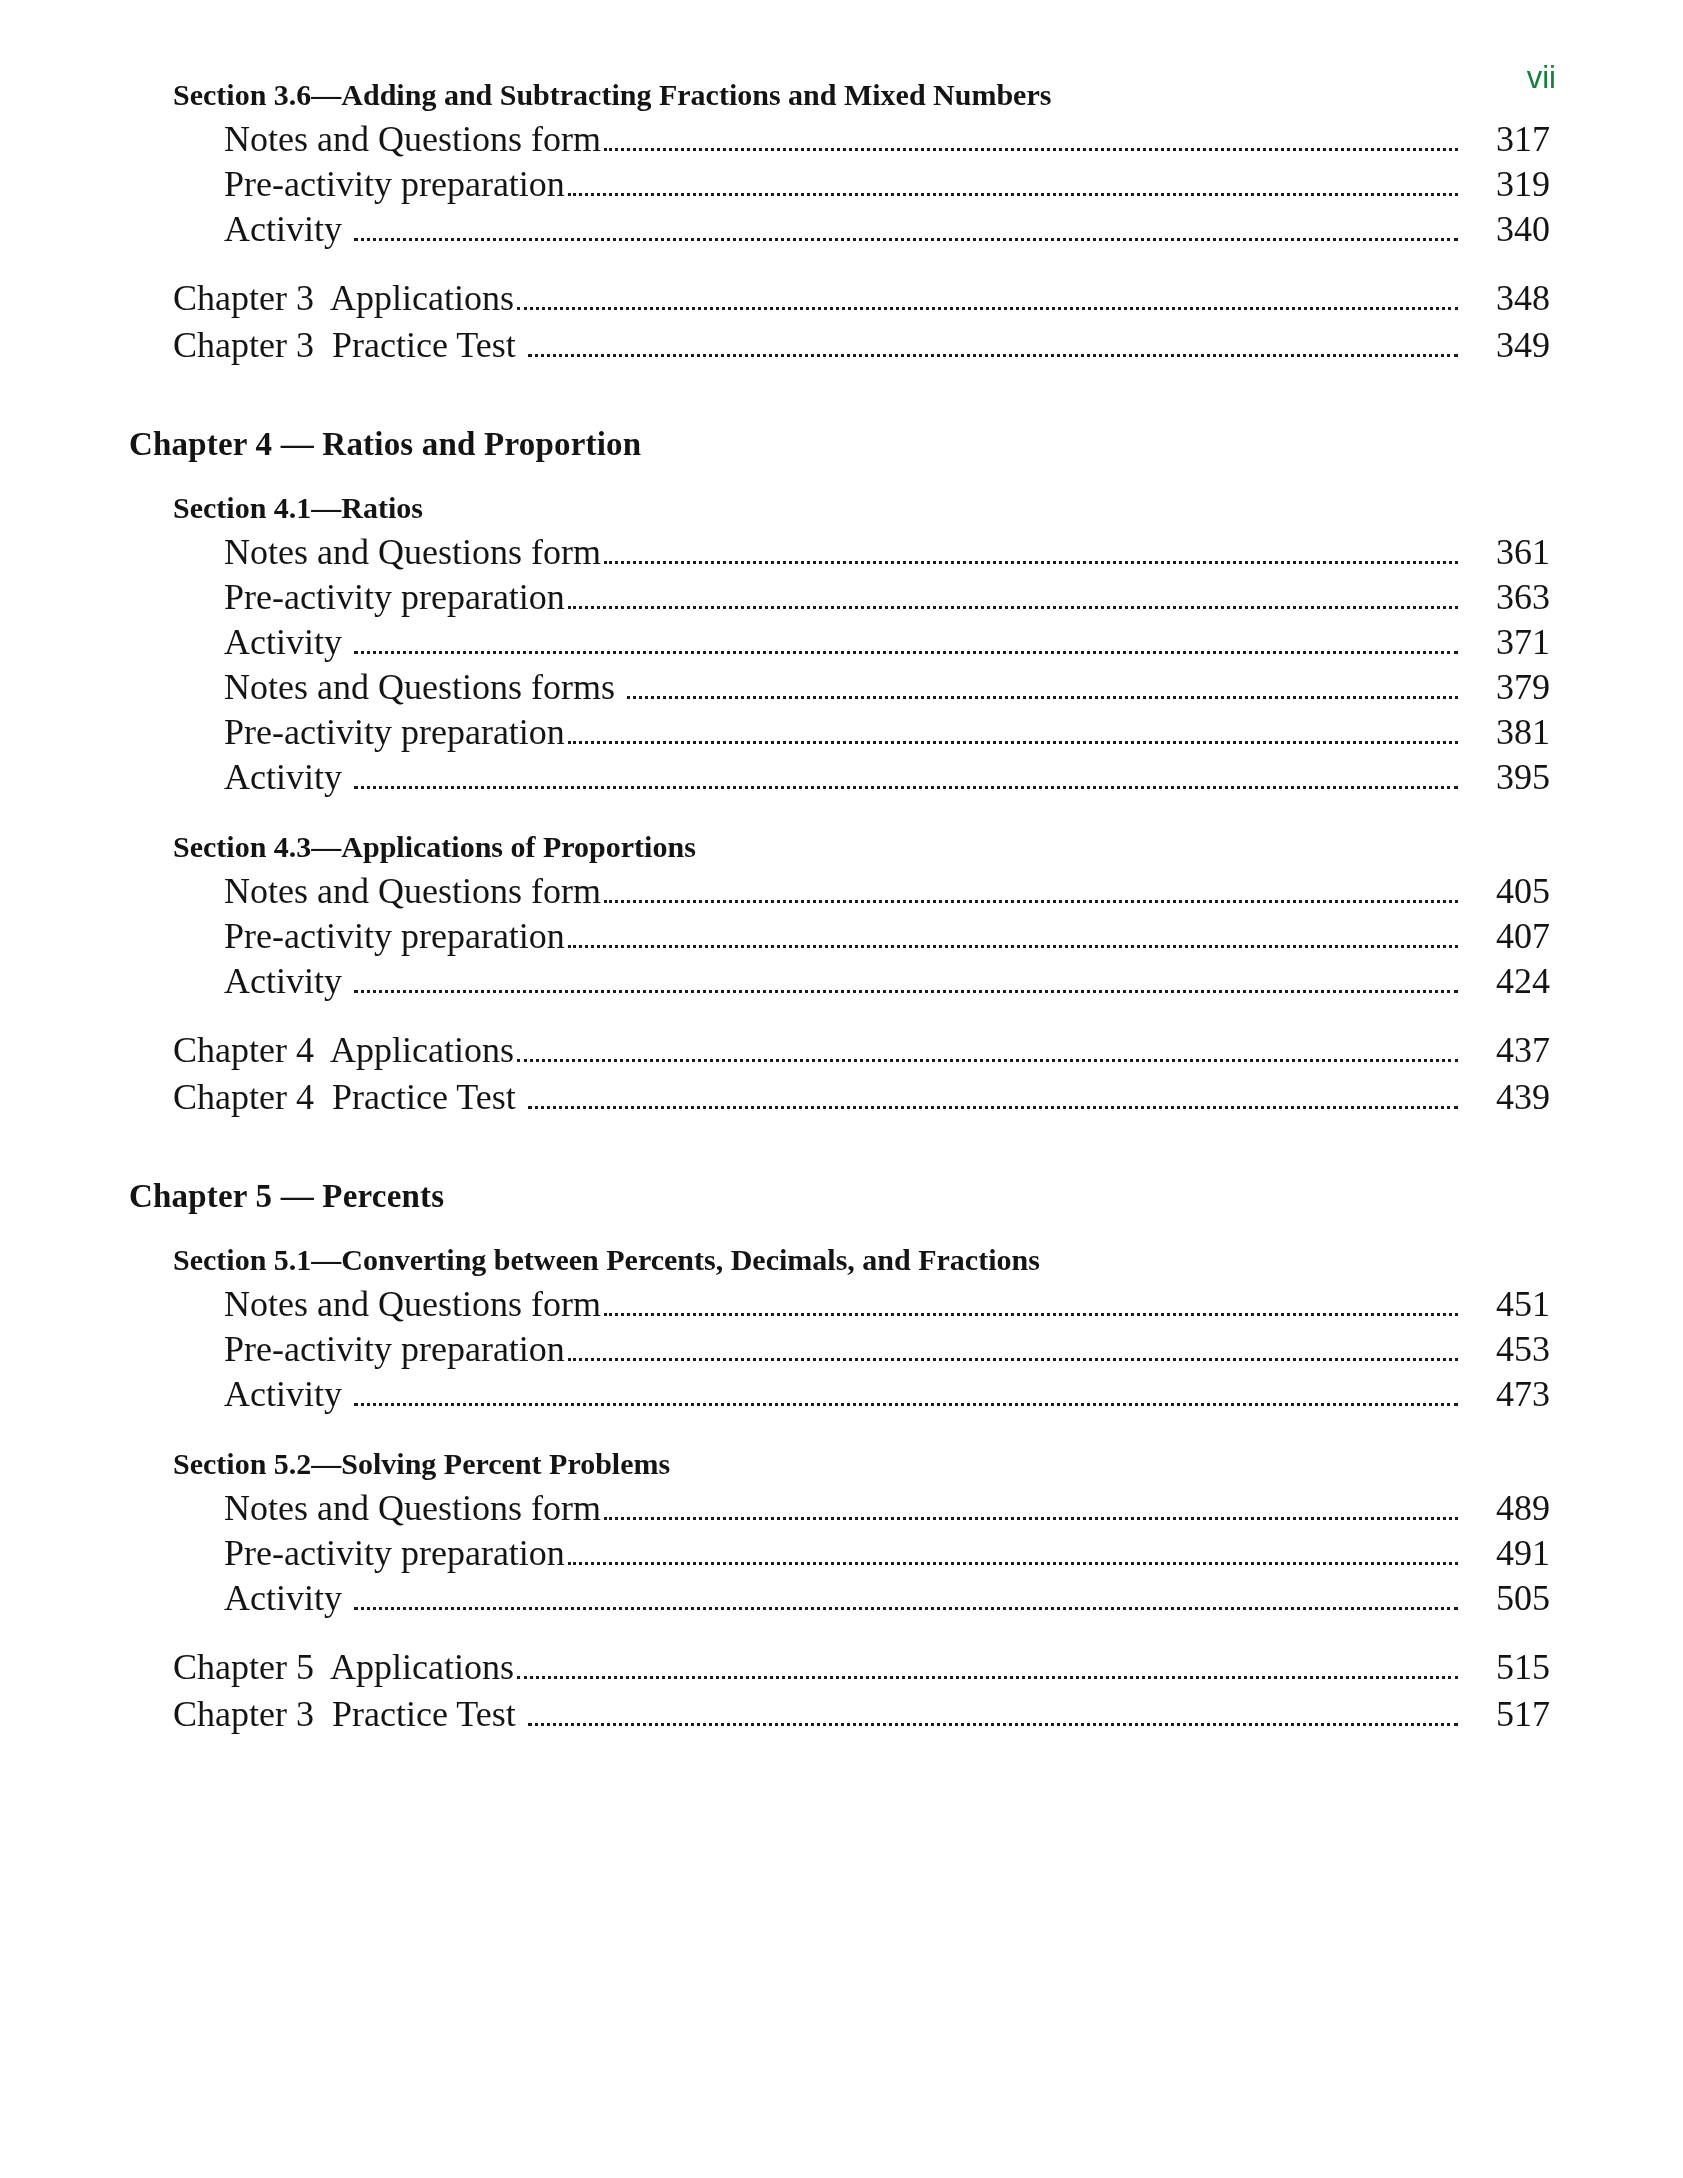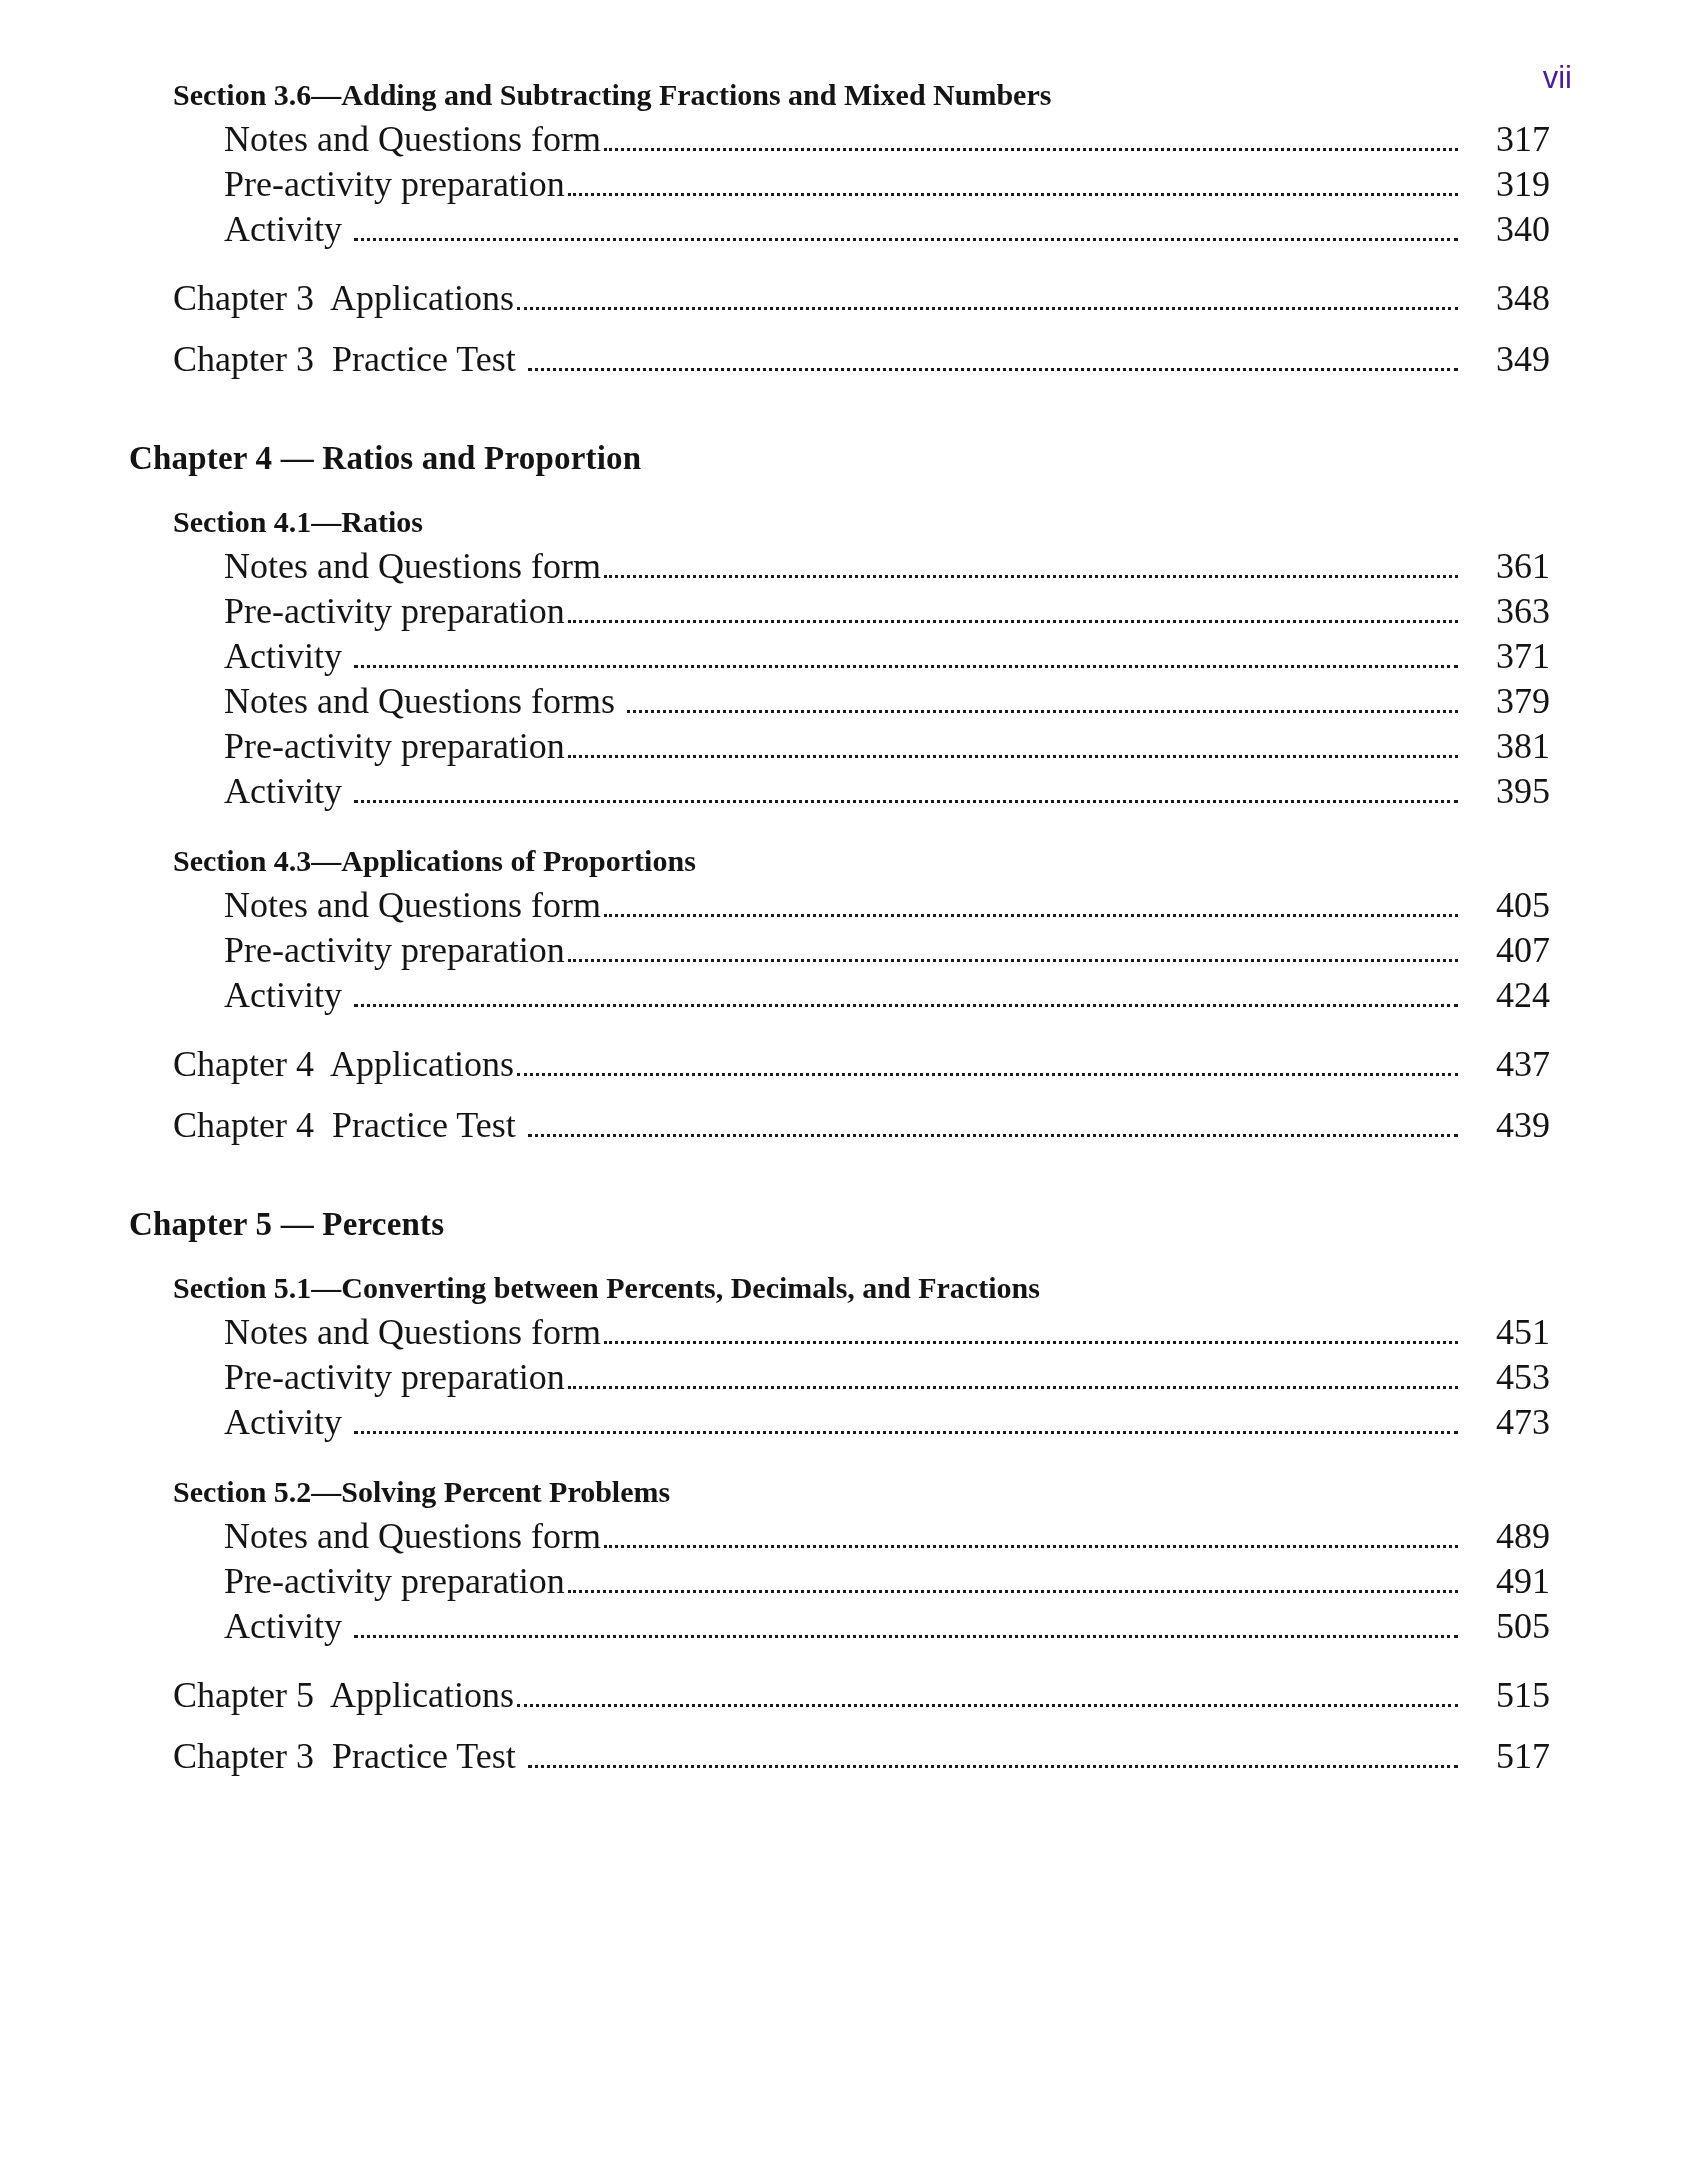--- a/index.html
+++ b/index.html
@@ -11,25 +11,25 @@
     width: 1683px;
     height: 2178px;
     position: relative;
     font-family: "Liberation Serif", "DejaVu Serif", serif;
     color: #141414;
     overflow: hidden;
   }
   .folio {
     position: absolute;
     top: 61px;
-    right: 111px;
+    right: 127px;
     font-family: "Liberation Sans", "DejaVu Sans", sans-serif;
     font-size: 31px;
     line-height: 34px;
-    color: #4c1d95;
+    color: #15803d;
   }
   .content {
     position: absolute;
     left: 129px;
     top: 0;
     width: 1426px;
   }
   .row {
     display: flex;
     align-items: baseline;
@@ -46,21 +46,21 @@
   }
   .section-title {
     font-weight: bold;
     font-size: 30px;
     margin-left: 44px;
     margin-top: 24px;
   }
   .section-title.after-chapter { margin-top: 16px; }
   .entry { margin-left: 95px; }
   .chapter-row { margin-left: 44px; margin-top: 24px; }
-  .chapter-row + .chapter-row { margin-top: 16px; }
+  .chapter-row + .chapter-row { margin-top: 2px; }
   .row.first { margin-top: 72px; }
   .label { white-space: pre; }
   .dots {
     flex: 1 1 auto;
     min-width: 30px;
     border-bottom: 3px dotted #1a1a1a;
     margin: 0 38px 0 3px;
   }
   .page {
     flex: 0 0 59px;

